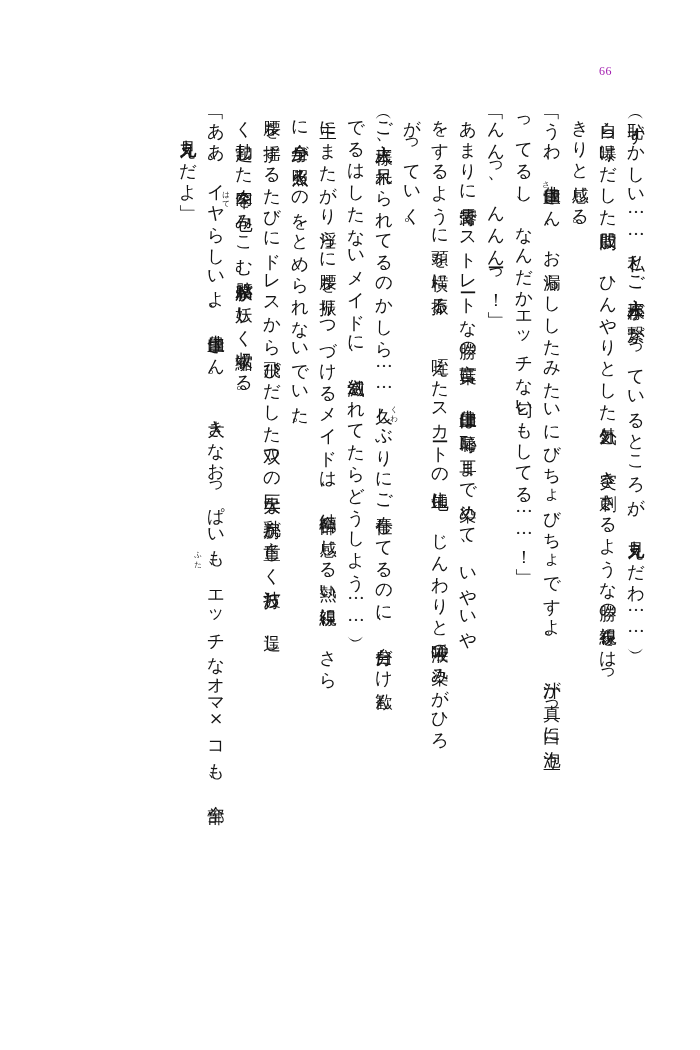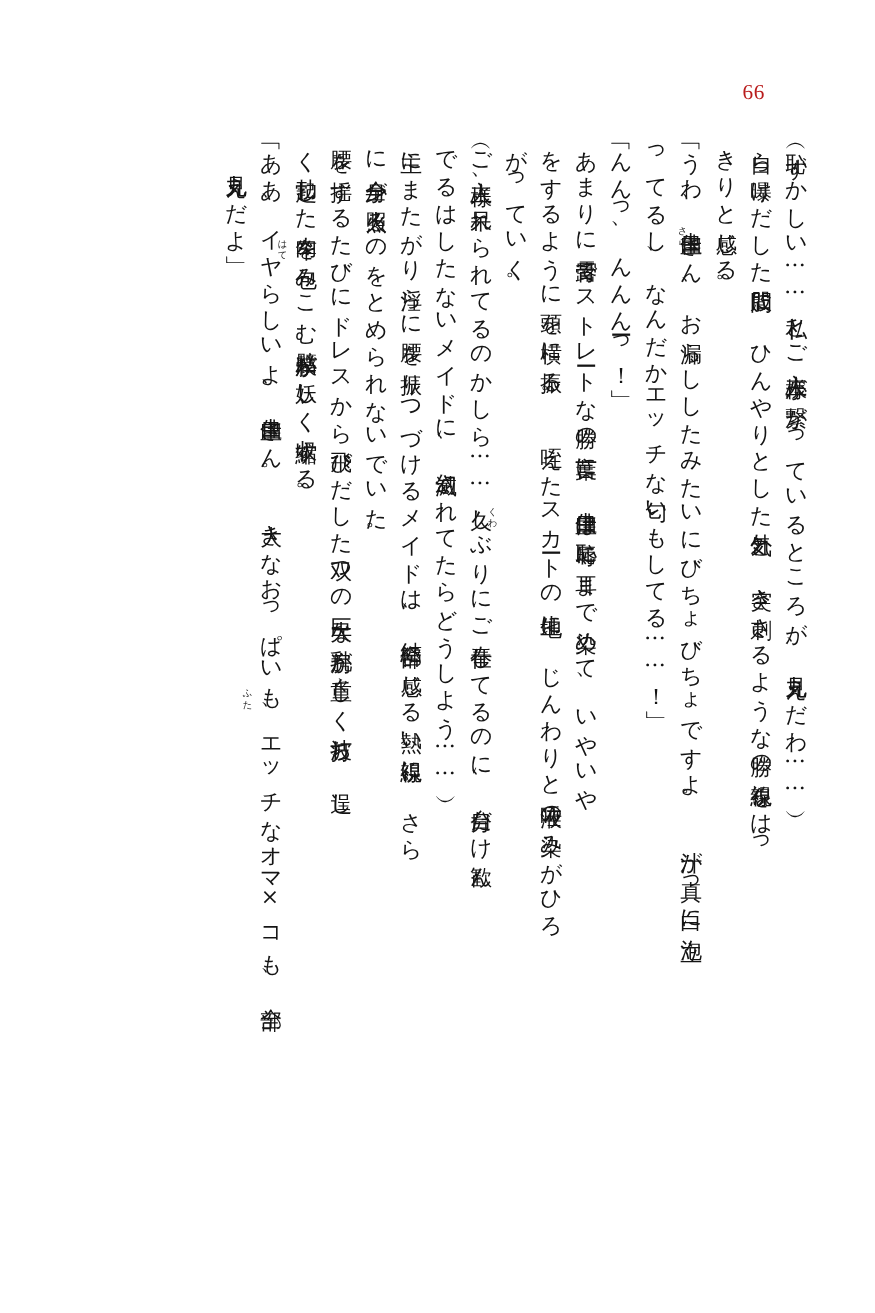--- a/index.html
+++ b/index.html
@@ -14,23 +14,23 @@
     background: #ffffff;
     overflow: hidden;
     font-family: "DejaVu Serif", serif;
     color: #1a1a1a;
   }
   
   #page-number {
     position: absolute;
     top: 64px;
     right: 88px;
-    font-size: 17px;
+    font-size: 12px;
     font-family: "Liberation Serif", serif;
-    color: #b91c1c;
+    color: #a21caf;
     letter-spacing: 0.5px;
   }
   
   #text-block {
     position: absolute;
     top: 108px;
     left: 56px;
     right: 56px;
     height: 880px;
     display: flex;

